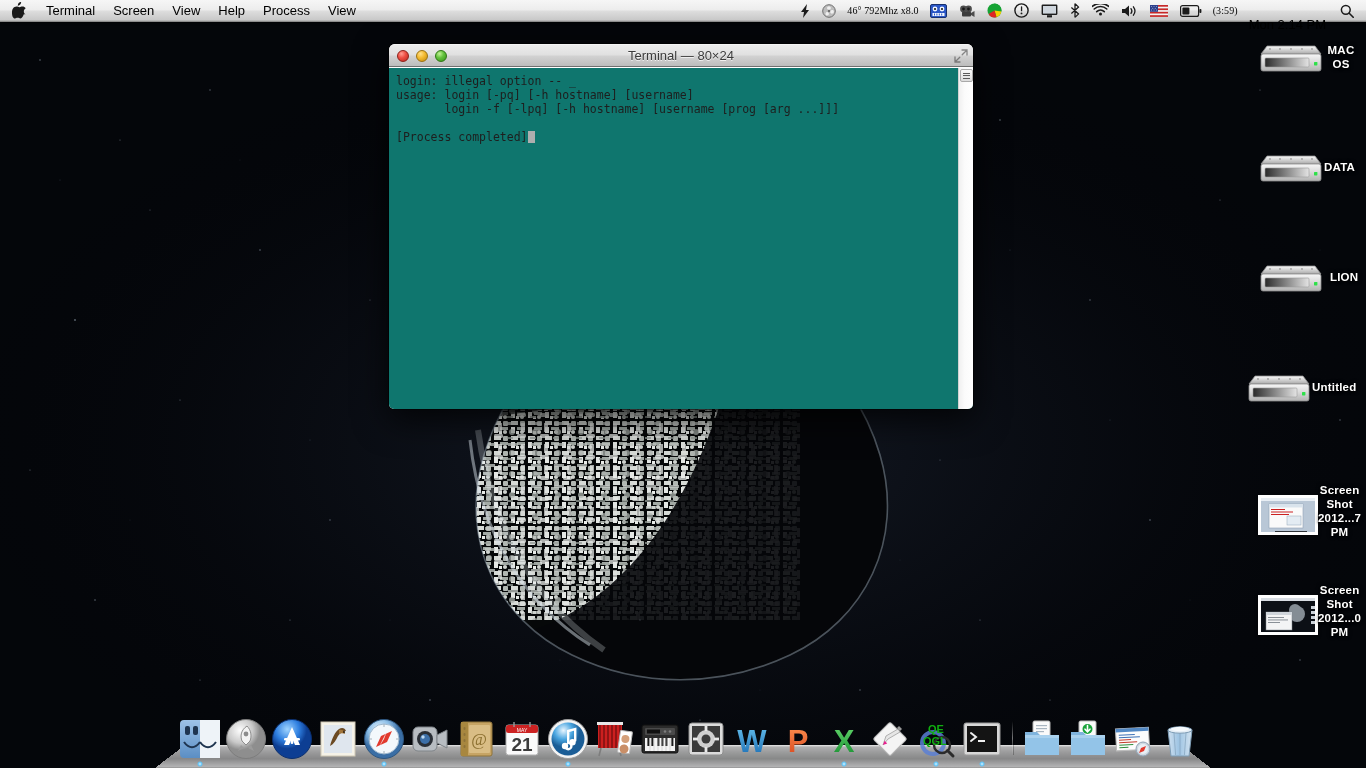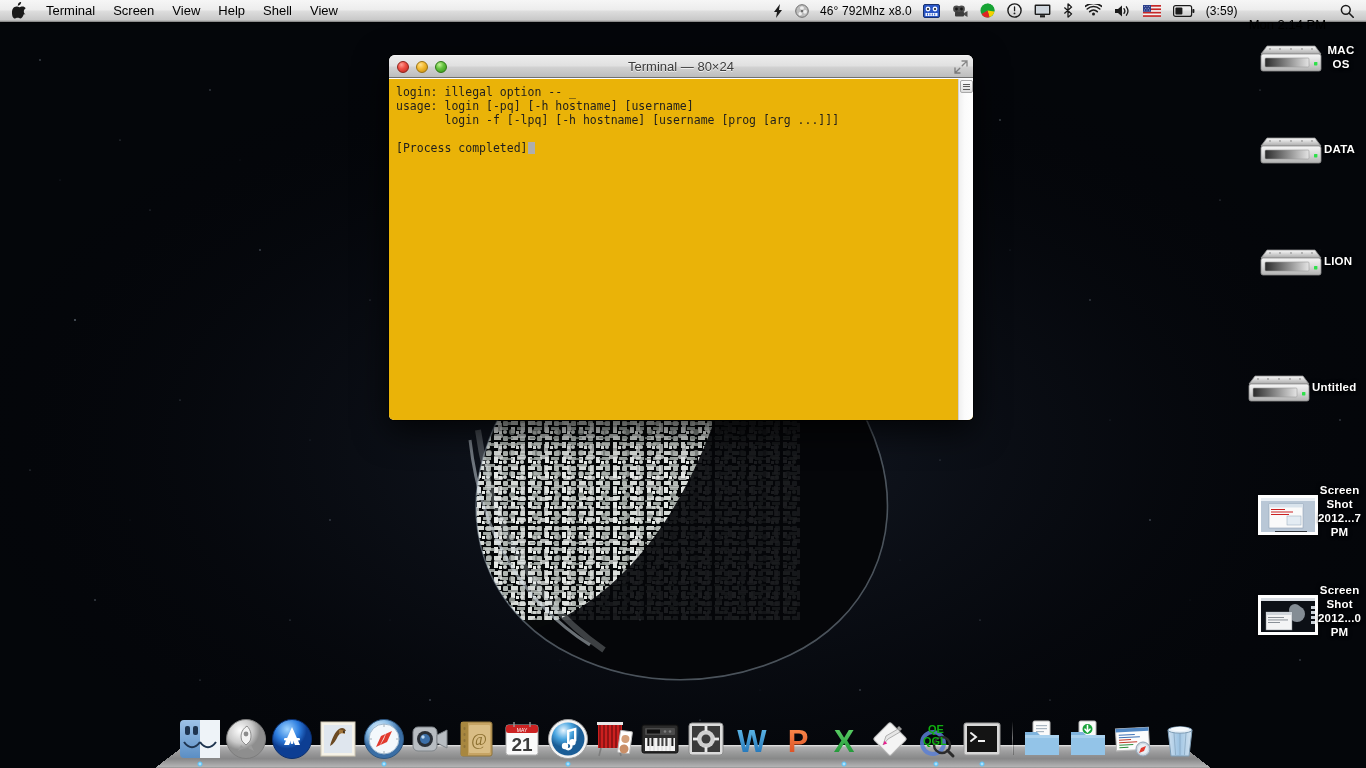--- a/index.html
+++ b/index.html
@@ -30,26 +30,26 @@
     font-size:13px; color:#000;
     z-index:50;
     box-shadow:0 1px 2px rgba(0,0,0,.5);
   }
   .mb-left { display:flex; align-items:center; height:22px; }
   .mb-apple { padding:0 11px 0 12px; display:flex; align-items:center; }
   .mb-item { padding:0 9px; height:22px; line-height:22px; white-space:nowrap; font-size:13px; }
   .mb-item.app-name { font-weight:normal; }
   .mb-right { margin-left:auto; display:flex; align-items:center; height:22px; padding-right:6px; }
   .mb-x { padding:0 6px; display:flex; align-items:center; height:22px; }
-  .mb-text { font-size:12px; padding:0 5px; white-space:nowrap; letter-spacing:.1px; }
+  .mb-text { font-size:10px; padding:0 5px; white-space:nowrap; letter-spacing:.1px;font-family:Liberation Serif, serif; }
   .mb-clock { font-size:13px; padding:0 8px 0 6px; white-space:nowrap;margin-top:28px; }
 
   
   #term {
-    position:absolute; left:389px; top:55px; width:584px; height:365px;
+    position:absolute; left:389px; top:44px; width:584px; height:365px;
     border-radius:6px 6px 5px 5px;
     box-shadow:0 10px 34px rgba(0,0,0,.78), 0 0 0 1px rgba(0,0,0,.5);
     z-index:30;
     overflow:hidden;
     background:#fff;
   }
   #term-titlebar {
     height:23px;
     background:linear-gradient(to bottom,#ececec 0%,#e0e0e0 48%,#d2d2d2 52%,#bdbdbd 100%);
     border-bottom:1px solid #6f6f6f;
@@ -63,21 +63,21 @@
   .tl.yellow { background:radial-gradient(circle at 35% 28%, #ffe08a 0%, #f4bb31 42%, #c08a0c 100%); border:1px solid #9a7110; }
   .tl.green  { background:radial-gradient(circle at 35% 28%, #c2f296 0%, #63c23e 42%, #349117 100%); border:1px solid #2e7714; }
   #term-title {
     width:100%; text-align:center; font-size:13px; color:#3b3b3b;
     text-shadow:0 1px 0 rgba(255,255,255,.75);
     pointer-events:none;
   }
   #term-resize { position:absolute; right:5px; top:4px; width:14px; height:14px; opacity:.55; }
   #term-body {
     position:absolute; left:0; top:24px; right:0; bottom:0;
-    background:#eab308;
+    background:#0f766e;
     display:flex;
   }
   #term-text {
     flex:1;
     font-family:"DejaVu Sans Mono","Liberation Mono",monospace;
     font-size:11.5px;
     line-height:13.9px;
     color:#1e1e1e;
     padding:7px 0 0 7px;
     white-space:pre;
@@ -271,21 +271,21 @@
     <span class="mb-apple">
       <svg width="14" height="17" viewBox="0 0 14 17" aria-hidden="true">
         <path d="M9.1 0c.1 1-.3 1.9-.9 2.6-.6.7-1.5 1.2-2.4 1.1-.1-1 .4-2 .9-2.6C7.4.4 8.4-.1 9.1 0z" fill="#1a1a1a"></path>
         <path d="M11.8 12.3c-.3.8-.5 1.2-.9 1.9-.6 1-1.5 2.3-2.6 2.3-1 0-1.3-.7-2.6-.7-1.4 0-1.7.7-2.6.7-1.1 0-2-1.1-2.6-2.1C-.2 11.7-.4 8.3 1 6.5c.9-1.2 2.2-1.9 3.4-1.9 1.3 0 2.1.7 3.1.7 1 0 1.6-.7 3.1-.7 1.1 0 2.3.6 3.1 1.7-2.7 1.5-2.3 5.4.1 6z" fill="#1a1a1a"></path>
       </svg>
     </span>
     <span class="mb-item app-name">Terminal</span>
     <span class="mb-item">Screen</span>
     <span class="mb-item">View</span>
     <span class="mb-item">Help</span>
-    <span class="mb-item">Shell</span>
+    <span class="mb-item">Process</span>
     <span class="mb-item">View</span>
   </div>
 
   <div class="mb-right">
     <span class="mb-x">
       <svg width="9" height="14" viewBox="0 0 9 14">
           <path d="M6 0L0 8h3l-1 6 6-8H5l1-6z" fill="#1b1b1b"></path>
         </svg>
     </span>
     <span class="mb-x">
@@ -465,40 +465,40 @@
           <circle cx="22" cy="15" r="0.9"></circle>
           <circle cx="33" cy="15" r="0.9"></circle>
           <circle cx="44" cy="15" r="0.9"></circle>
           <circle cx="54" cy="15" r="0.9"></circle>
         </g>
     </svg>
   </span>
   <span class="label">MAC OS</span>
 </div>
 
-<div class="dicon" style="left:1258px; top:120px;align-items:center;">
+<div class="dicon" style="left:1258px; top:138px;align-items:center;">
   <span class="glyph">
     <svg width="66" height="46" viewBox="0 0 66 46">
       <path d="M9 12 L57 12 L63 20 L3 20 Z" fill="url(#hdTop)" stroke="#8e8e8e" stroke-width="0.8"></path>
       <rect x="3" y="20" width="60" height="17" rx="2" fill="url(#hdFront)" stroke="#8e8e8e" stroke-width="0.8"></rect>
       <rect x="7" y="24" width="44" height="9" rx="1" fill="url(#hdSlot)" stroke="#9a9a9a" stroke-width="0.6"></rect>
       <rect x="56" y="28" width="3.4" height="3.4" rx="0.6" fill="#2ee04a"></rect>
       <g fill="#9e9e9e">
           <circle cx="12" cy="15" r="0.9"></circle>
           <circle cx="22" cy="15" r="0.9"></circle>
           <circle cx="33" cy="15" r="0.9"></circle>
           <circle cx="44" cy="15" r="0.9"></circle>
           <circle cx="54" cy="15" r="0.9"></circle>
         </g>
     </svg>
   </span>
   <span class="label">DATA</span>
 </div>
 
-<div class="dicon" style="left:1258px; top:232px;">
+<div class="dicon" style="left:1258px; top:248px;gap:6px;">
   <span class="glyph">
     <svg width="66" height="46" viewBox="0 0 66 46">
       <path d="M9 12 L57 12 L63 20 L3 20 Z" fill="url(#hdTop)" stroke="#8e8e8e" stroke-width="0.8"></path>
       <rect x="3" y="20" width="60" height="17" rx="2" fill="url(#hdFront)" stroke="#8e8e8e" stroke-width="0.8"></rect>
       <rect x="7" y="24" width="44" height="9" rx="1" fill="url(#hdSlot)" stroke="#9a9a9a" stroke-width="0.6"></rect>
       <rect x="56" y="28" width="3.4" height="3.4" rx="0.6" fill="#2ee04a"></rect>
       <g fill="#9e9e9e">
           <circle cx="12" cy="15" r="0.9"></circle>
           <circle cx="22" cy="15" r="0.9"></circle>
           <circle cx="33" cy="15" r="0.9"></circle>

